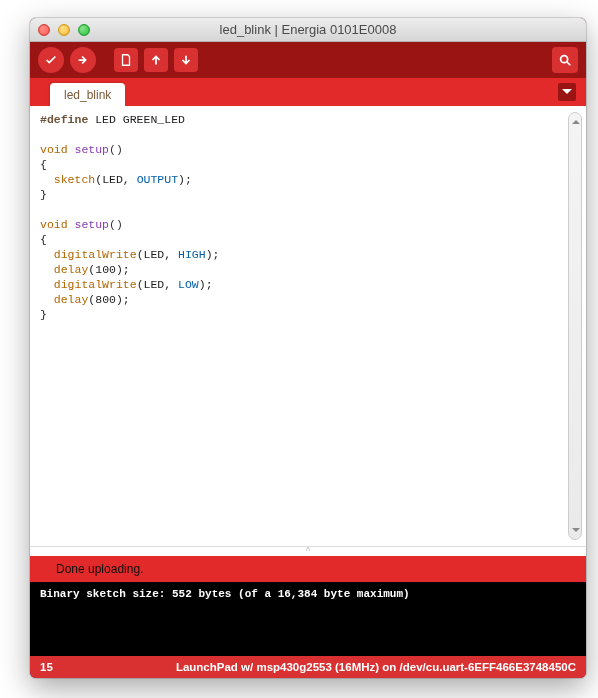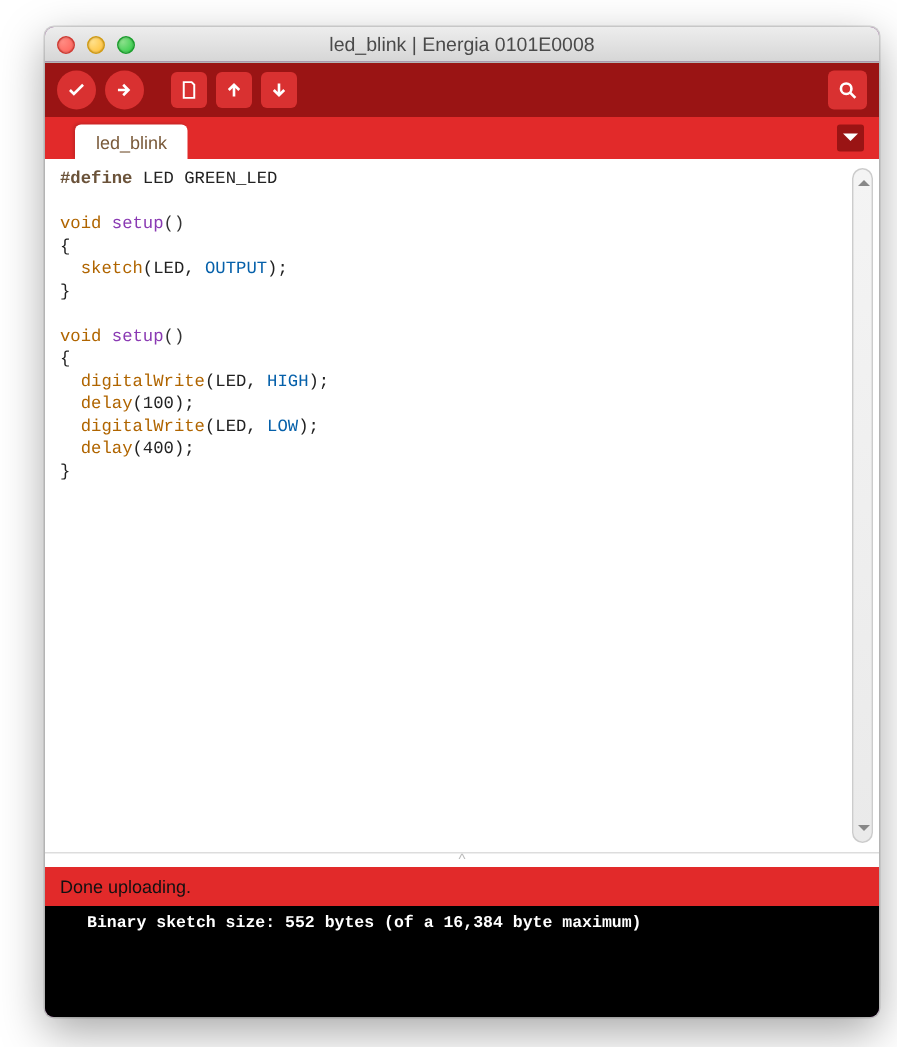--- a/index.html
+++ b/index.html
@@ -130,30 +130,30 @@
     height: 10px; background:#fff; border-top:1px solid #ddd;
     display:flex; align-items:center; justify-content:center;
     cursor: row-resize;
   }
   .grip::after { content:'^'; color:#bbb; font-size:10px; line-height:6px;}
   
   .status {
     background: #e22a2a;
     color: #111;
     font-size: 12px;
-    padding: 6px 10px;
+    padding: 6px 26px;
     font-weight: 500;
   }
   .console {
     background: #000;
     color: #fff;
     font-family: Monaco, "Courier New", monospace;
     font-size: 11px;
     font-weight: bold;
-    padding: 6px 28px;
+    padding: 6px 10px;
     height: 74px;
     overflow: auto;
   }
   
   .footer {
     background: #d93131;
     color: #fff;
     font-size: 11.5px;
     font-weight: bold;
     padding: 4px 10px;
@@ -224,30 +224,34 @@
 <span class="k-type">void</span><span> </span><span class="k-func">setup</span><span class="k-paren">()</span>
 <span>{</span>
 <span>  </span><span class="k-call">sketch</span><span>(LED, </span><span class="k-const">OUTPUT</span><span>);</span>
 <span>}</span>
 <span></span>
 <span class="k-type">void</span><span> </span><span class="k-func">setup</span><span class="k-paren">()</span>
 <span>{</span>
 <span>  </span><span class="k-call">digitalWrite</span><span>(LED, </span><span class="k-const">HIGH</span><span>);</span>
 <span>  </span><span class="k-call">delay</span><span>(100);</span>
 <span>  </span><span class="k-call">digitalWrite</span><span>(LED, </span><span class="k-const">LOW</span><span>);</span>
-<span>  </span><span class="k-call">delay</span><span>(400);</span>
+<span>  </span><span class="k-call">delay</span><span>(800);</span>
 <span>}</span></div>
     <div class="scrollbar-v">
       <div class="sb-arrow up"></div>
       <div class="sb-arrow down"></div>
     </div>
   </div>
 
   <div class="grip"></div>
 
   <div class="status">Done uploading.</div>
 
   <div class="console">
     <div>Binary sketch size: 552 bytes (of a 16,384 byte maximum)</div>
   </div>
 
+  <div class="footer">
+    <span>15</span>
+    <span>LaunchPad w/ msp430g2553 (16MHz) on /dev/cu.uart-6EFF466E3748450C</span>
+  </div>
 
 </div>
 
 </body></html>

